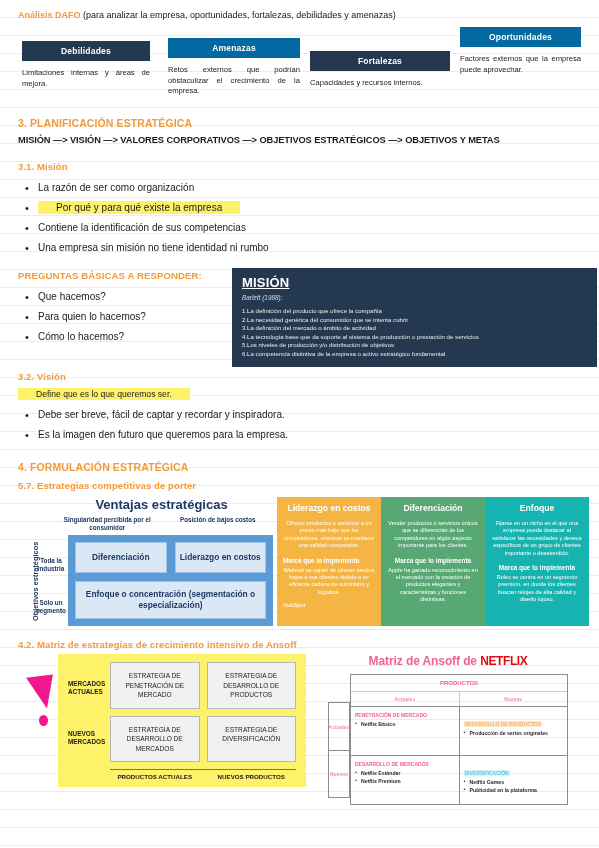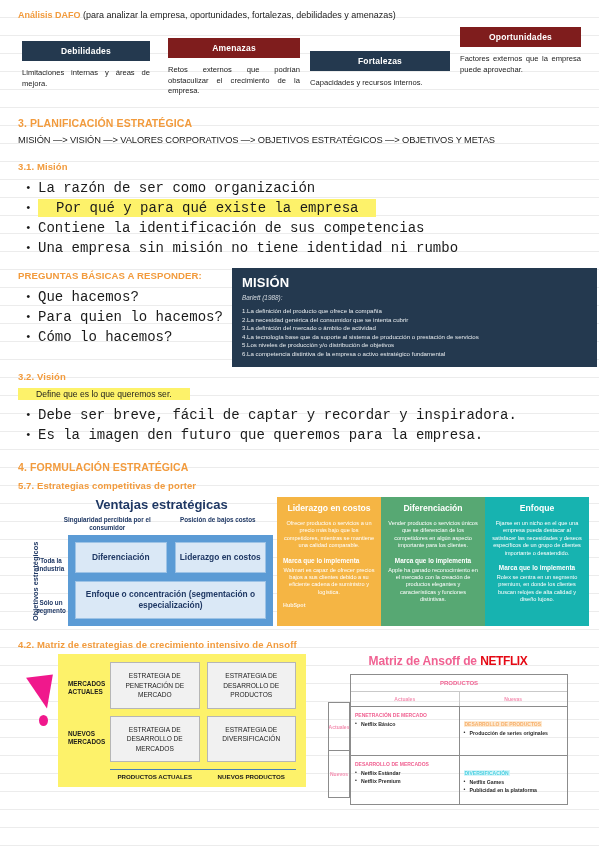--- a/index.html
+++ b/index.html
@@ -42,51 +42,51 @@
 
   
   .dafo { position: relative; height: 74px; margin-top: 7px; }
   .dafo-col { position: absolute; }
   .chip {
     color: #fff; font-size: 8.5px; font-weight: 700;
     text-align: center; padding: 5px 0 5px;
     letter-spacing: .2px;
   }
   .chip.navy { background: #24394f; }
-  .chip.slate { background: #7f1d1d; }
+  .chip.slate { background: #0369a1; }
   .dafo-txt {
     font-size: 7.6px; line-height: 10.5px;
     margin-top: 7px; text-align: justify;
   }
   .dafo-txt.right { text-align: justify; }
 
   
   .flowline {
-    font-size: 9.3px; font-weight: 400; margin-top: 6px; letter-spacing: -.1px;
+    font-size: 9.3px; font-weight: 700; margin-top: 6px; letter-spacing: -.1px;
   }
   ul.bl { list-style: none; margin-top: 6px; }
   ul.bl li {
-    font-size: 14px; line-height: 20px; position: relative; padding-left: 20px; font-family: Liberation Mono, monospace;
+    font-size: 10px; line-height: 20px; position: relative; padding-left: 20px;
   }
   ul.bl li::before {
     content: "\2022"; position: absolute; left: 7px; top: 0;
     font-size: 11px; line-height: 20px;
   }
   .hl { background: #fdf26a; padding: 1px 18px; }
 
   
   .mision-wrap { display: flex; gap: 0; margin-top: 12px; position: relative; }
   .q-col { width: 215px; flex: none; }
   .q-col .sec-head { font-size: 9.6px; }
   .mision-box {
     background: #24394f; color: #fff;
     width: 365px; padding: 7px 9px 8px 10px;
     position: absolute; left: 214px; top: -2px;
   }
-  .mision-box h3 { font-size: 13px; letter-spacing: .2px; margin-bottom: 4px; }
+  .mision-box h3 { font-size: 13px; letter-spacing: .2px; margin-bottom: 4px; text-decoration: underline; }
   .mision-box .cite { font-size: 6.4px; font-style: italic; color: #d8dde2; margin-bottom: 6px;}
   .mision-box ol { list-style: none; }
   .mision-box ol li { font-size: 6.1px; line-height: 8.6px; color: #e8ecef; }
 
   
   .porter-row { display: flex; margin-top: 6px; align-items: stretch; }
   .porter-left { width: 255px; flex: none; position: relative; padding-left: 4px; }
   .p-title { text-align: center; font-size: 13px; font-weight: 700; color: #1f3864; margin-left: 28px; }
   .p-sub { display: flex; margin-left: 30px; margin-top: 4px; }
   .p-sub div {

